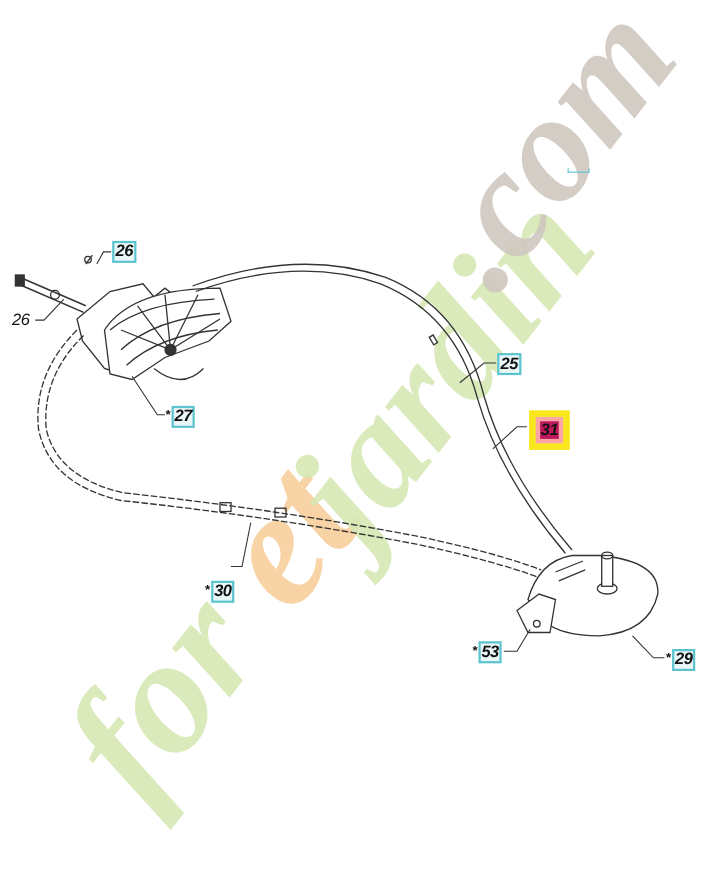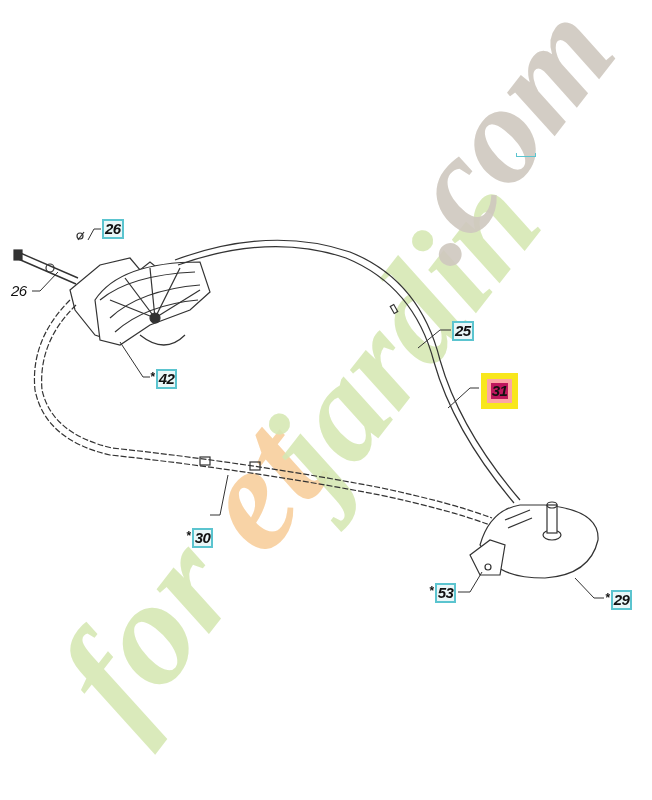--- a/index.html
+++ b/index.html
@@ -91,21 +91,21 @@
     </g>
   </svg>
 
   <div class="callout" style="left:102px;top:219px;">
     <span class="box">26</span>
   </div>
   <div class="callout plain" style="left:10px;top:283px;">
     <span class="box">26</span>
   </div>
   <div class="callout" style="left:150px;top:369px;">
-    <span class="star">*</span><span class="box">42</span>
+    <span class="star">*</span><span class="box">27</span>
   </div>
   <div class="callout" style="left:452px;top:321px;">
     <span class="box">25</span>
   </div>
   <div class="callout highlight" style="left:481px;top:379px;">
     <span class="star">*</span><span class="box">31</span>
   </div>
   <div class="callout" style="left:186px;top:508px;margin-top:20px;">
     <span class="star">*</span><span class="box">30</span>
   </div>

